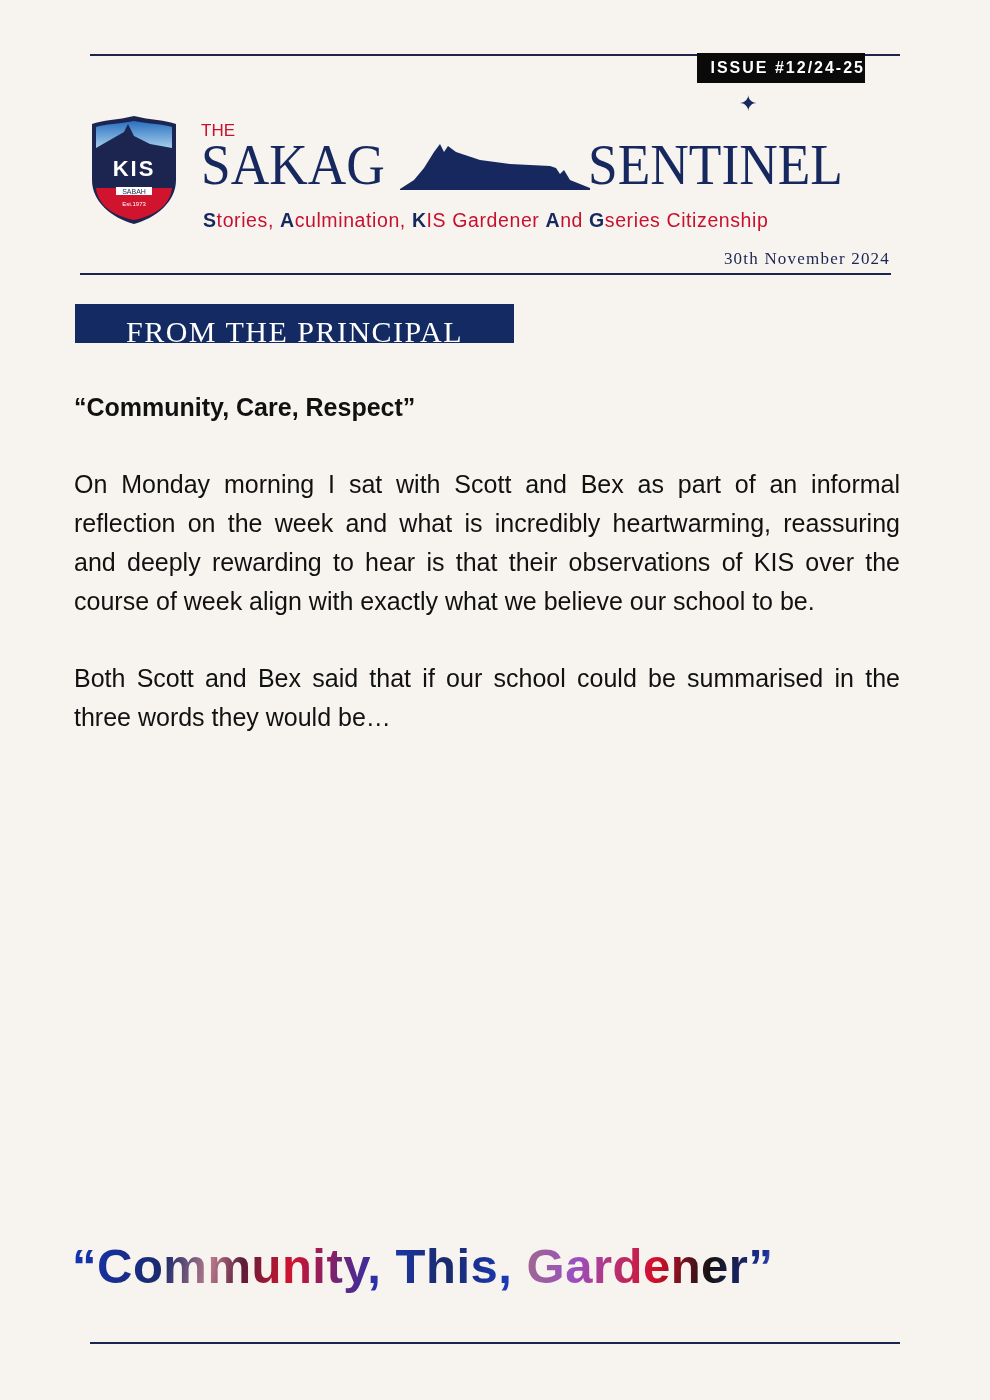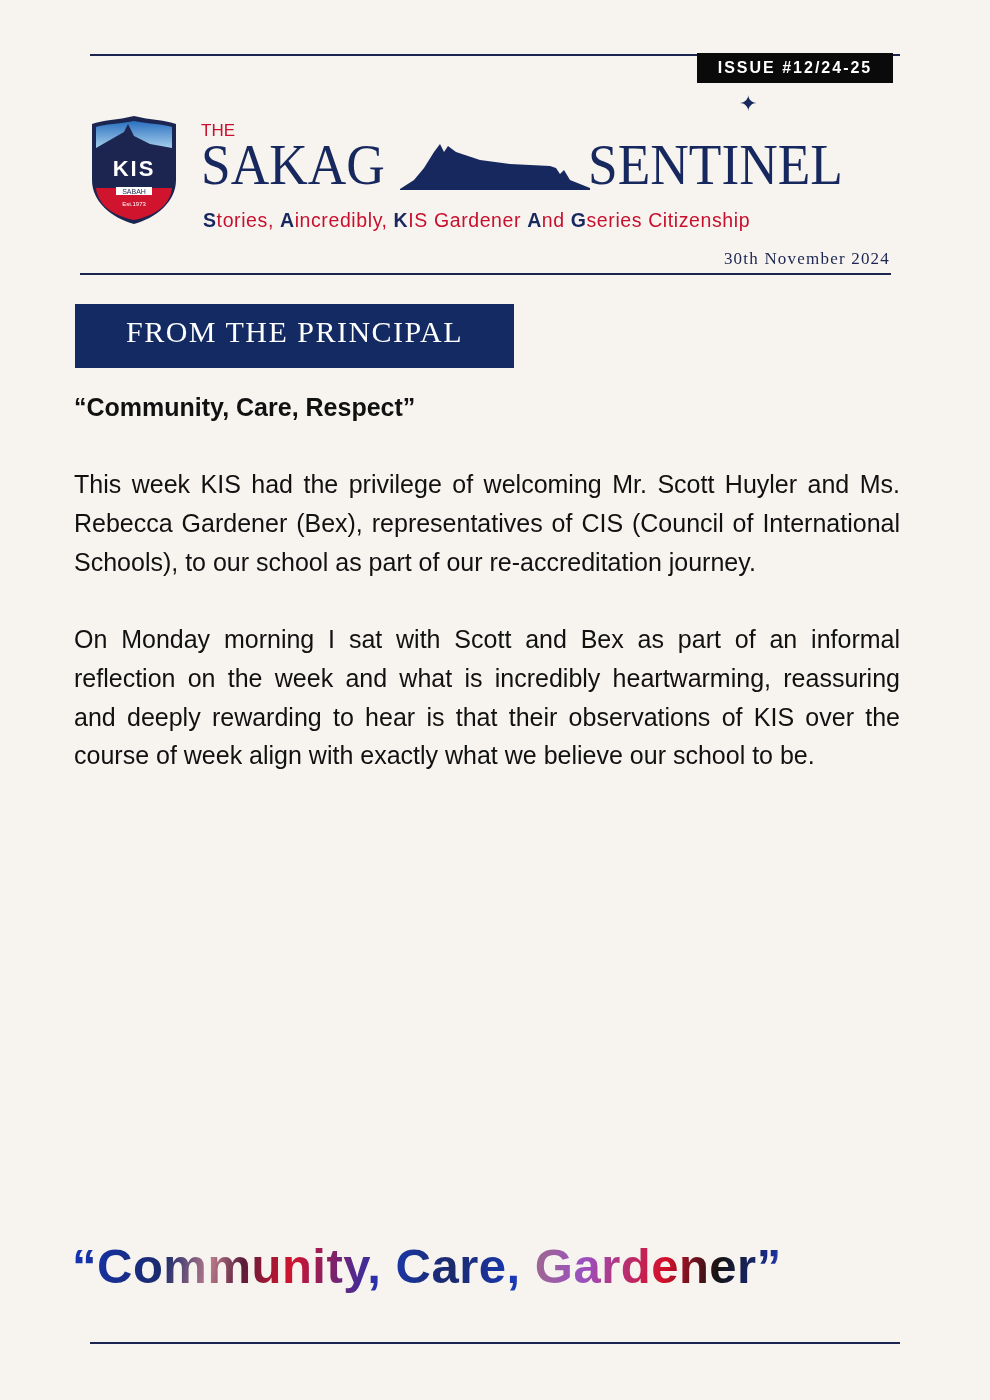--- a/index.html
+++ b/index.html
@@ -5,38 +5,38 @@
   html, body { margin: 0; padding: 0; }
   body {
     width: 990px; height: 1400px; background: #f7f4f0; position: relative; overflow: hidden;
     font-family: "Liberation Sans", sans-serif; color: #111;
   }
   .rule { position: absolute; height: 1.5px; background: #1b2550; }
   .rule-top { left: 90px; top: 54px; width: 810px; }
   .rule-mid { left: 80px; top: 273px; width: 811px; }
   .rule-bottom { left: 90px; top: 1342px; width: 810px; }
   .issue-badge {
-    position: absolute; left: 697px; top: 53px; width: 196px; height: 30px; background: #0a0a0a;
-    color: #fff; font-weight: bold; font-size: 16px; letter-spacing: 2px; text-align: center; line-height: 30px;
+    position: absolute; left: 697px; top: 53px; width: 168px; height: 30px; background: #0a0a0a;
+    color: #fff; font-weight: bold; font-size: 16px; letter-spacing: 2px; text-align: right; line-height: 30px;
   }
   .star { position: absolute; left: 739px; top: 93px; color: #16285e; font-size: 22px; line-height: 22px; }
   .crest { position: absolute; left: 88px; top: 114px; width: 92px; height: 112px; }
   .the-label { position: absolute; left: 201px; top: 121px; color: #c8102e; font-size: 17px; }
   .title-left, .title-right {
     position: absolute; top: 136px; font-family: "Liberation Serif", serif; color: #16285e; font-size: 58px;
     line-height: 58px; transform: scaleX(0.92); transform-origin: left top; letter-spacing: 0px;
   }
   .title-left { left: 201px; }
   .title-right { left: 588px; }
   .mountain { position: absolute; left: 400px; top: 142px; width: 190px; height: 48px; }
   .tagline { position: absolute; left: 203px; top: 209px; font-size: 19.5px; color: #c8102e; letter-spacing: 0.6px; }
   .tagline .cap { color: #16285e; font-weight: bold; }
   .date { position: absolute; right: 100px; top: 249px; font-family: "Liberation Serif", serif; color: #1b2550; font-size: 17px; letter-spacing: 1.2px; margin-left: 8px; }
   .section-banner {
-    position: absolute; left: 75px; top: 304px; width: 439px; height: 64px; background: #132a63; color: #fff;
+    position: absolute; left: 75px; top: 304px; width: 439px; height: 39px; background: #132a63; color: #fff;
     font-family: "Liberation Serif", serif; font-size: 30px; letter-spacing: 1.5px; text-align: center; line-height: 55px;
   }
   .article { position: absolute; left: 74px; top: 388px; width: 826px; font-size: 25px; line-height: 38.7px; color: #111; }
   .article p { margin: 0 0 38.7px 0; text-align: justify; }
   .article p.last { text-align-last: left; }
   .article .subhead { font-weight: bold; margin-bottom: 38.7px; }
   .big-quote {
     position: absolute; left: 72px; top: 1236px; width: 840px; font-size: 49px; font-weight: bold; line-height: 60px;
     white-space: nowrap; letter-spacing: 0.5px;
   }
@@ -69,29 +69,29 @@
 </svg>
 
 <div class="the-label">THE</div>
 <div class="title-left">SAKAG</div>
 <svg class="mountain" viewBox="0 0 190 48">
   <path d="M0 47 L14 38 L24 26 L34 10 L40 2 L44 10 L48 4 L56 10 L80 18 L110 22 L150 24 L156 26 L160 32 L164 28 L170 38 L190 46 L190 48 L0 48 Z" fill="#16285e"></path>
 </svg>
 <div class="title-right">SENTINEL</div>
 
 <div class="tagline">
-  <span class="cap">S</span><span>tories, </span><span class="cap">A</span><span>incredibly, </span><span class="cap">K</span><span>IS Gardener </span><span class="cap">A</span><span>nd </span><span class="cap">G</span><span>series Citizenship</span>
+  <span class="cap">S</span><span>tories, </span><span class="cap">A</span><span>culmination, </span><span class="cap">K</span><span>IS Gardener </span><span class="cap">A</span><span>nd </span><span class="cap">G</span><span>series Citizenship</span>
 </div>
 
 <div class="date">30th November 2024</div>
 <div class="rule rule-mid"></div>
 
 <div class="section-banner">FROM THE PRINCIPAL</div>
 
 <div class="article">
   <div class="subhead">“Community, Care, Respect”</div>
-  <p>This week KIS had the privilege of welcoming Mr. Scott Huyler and Ms. Rebecca Gardener (Bex), representatives of CIS (Council of International Schools), to our school as part of our re-accreditation journey.</p>
   <p>On Monday morning I sat with Scott and Bex as part of an informal reflection on the week and what is incredibly heartwarming, reassuring and deeply rewarding to hear is that their observations of KIS over the course of week align with exactly what we believe our school to be.</p>
+  <p class="last">Both Scott and Bex said that if our school could be summarised in the three words they would be…</p>
 </div>
 
-<div class="big-quote"><span class="bq-1">“Community,</span><span class="bq-2"> Care,</span><span class="bq-3"> Gardener”</span></div>
+<div class="big-quote"><span class="bq-1">“Community,</span><span class="bq-2"> This,</span><span class="bq-3"> Gardener”</span></div>
 
 <div class="rule rule-bottom"></div>
 
 </body></html>

